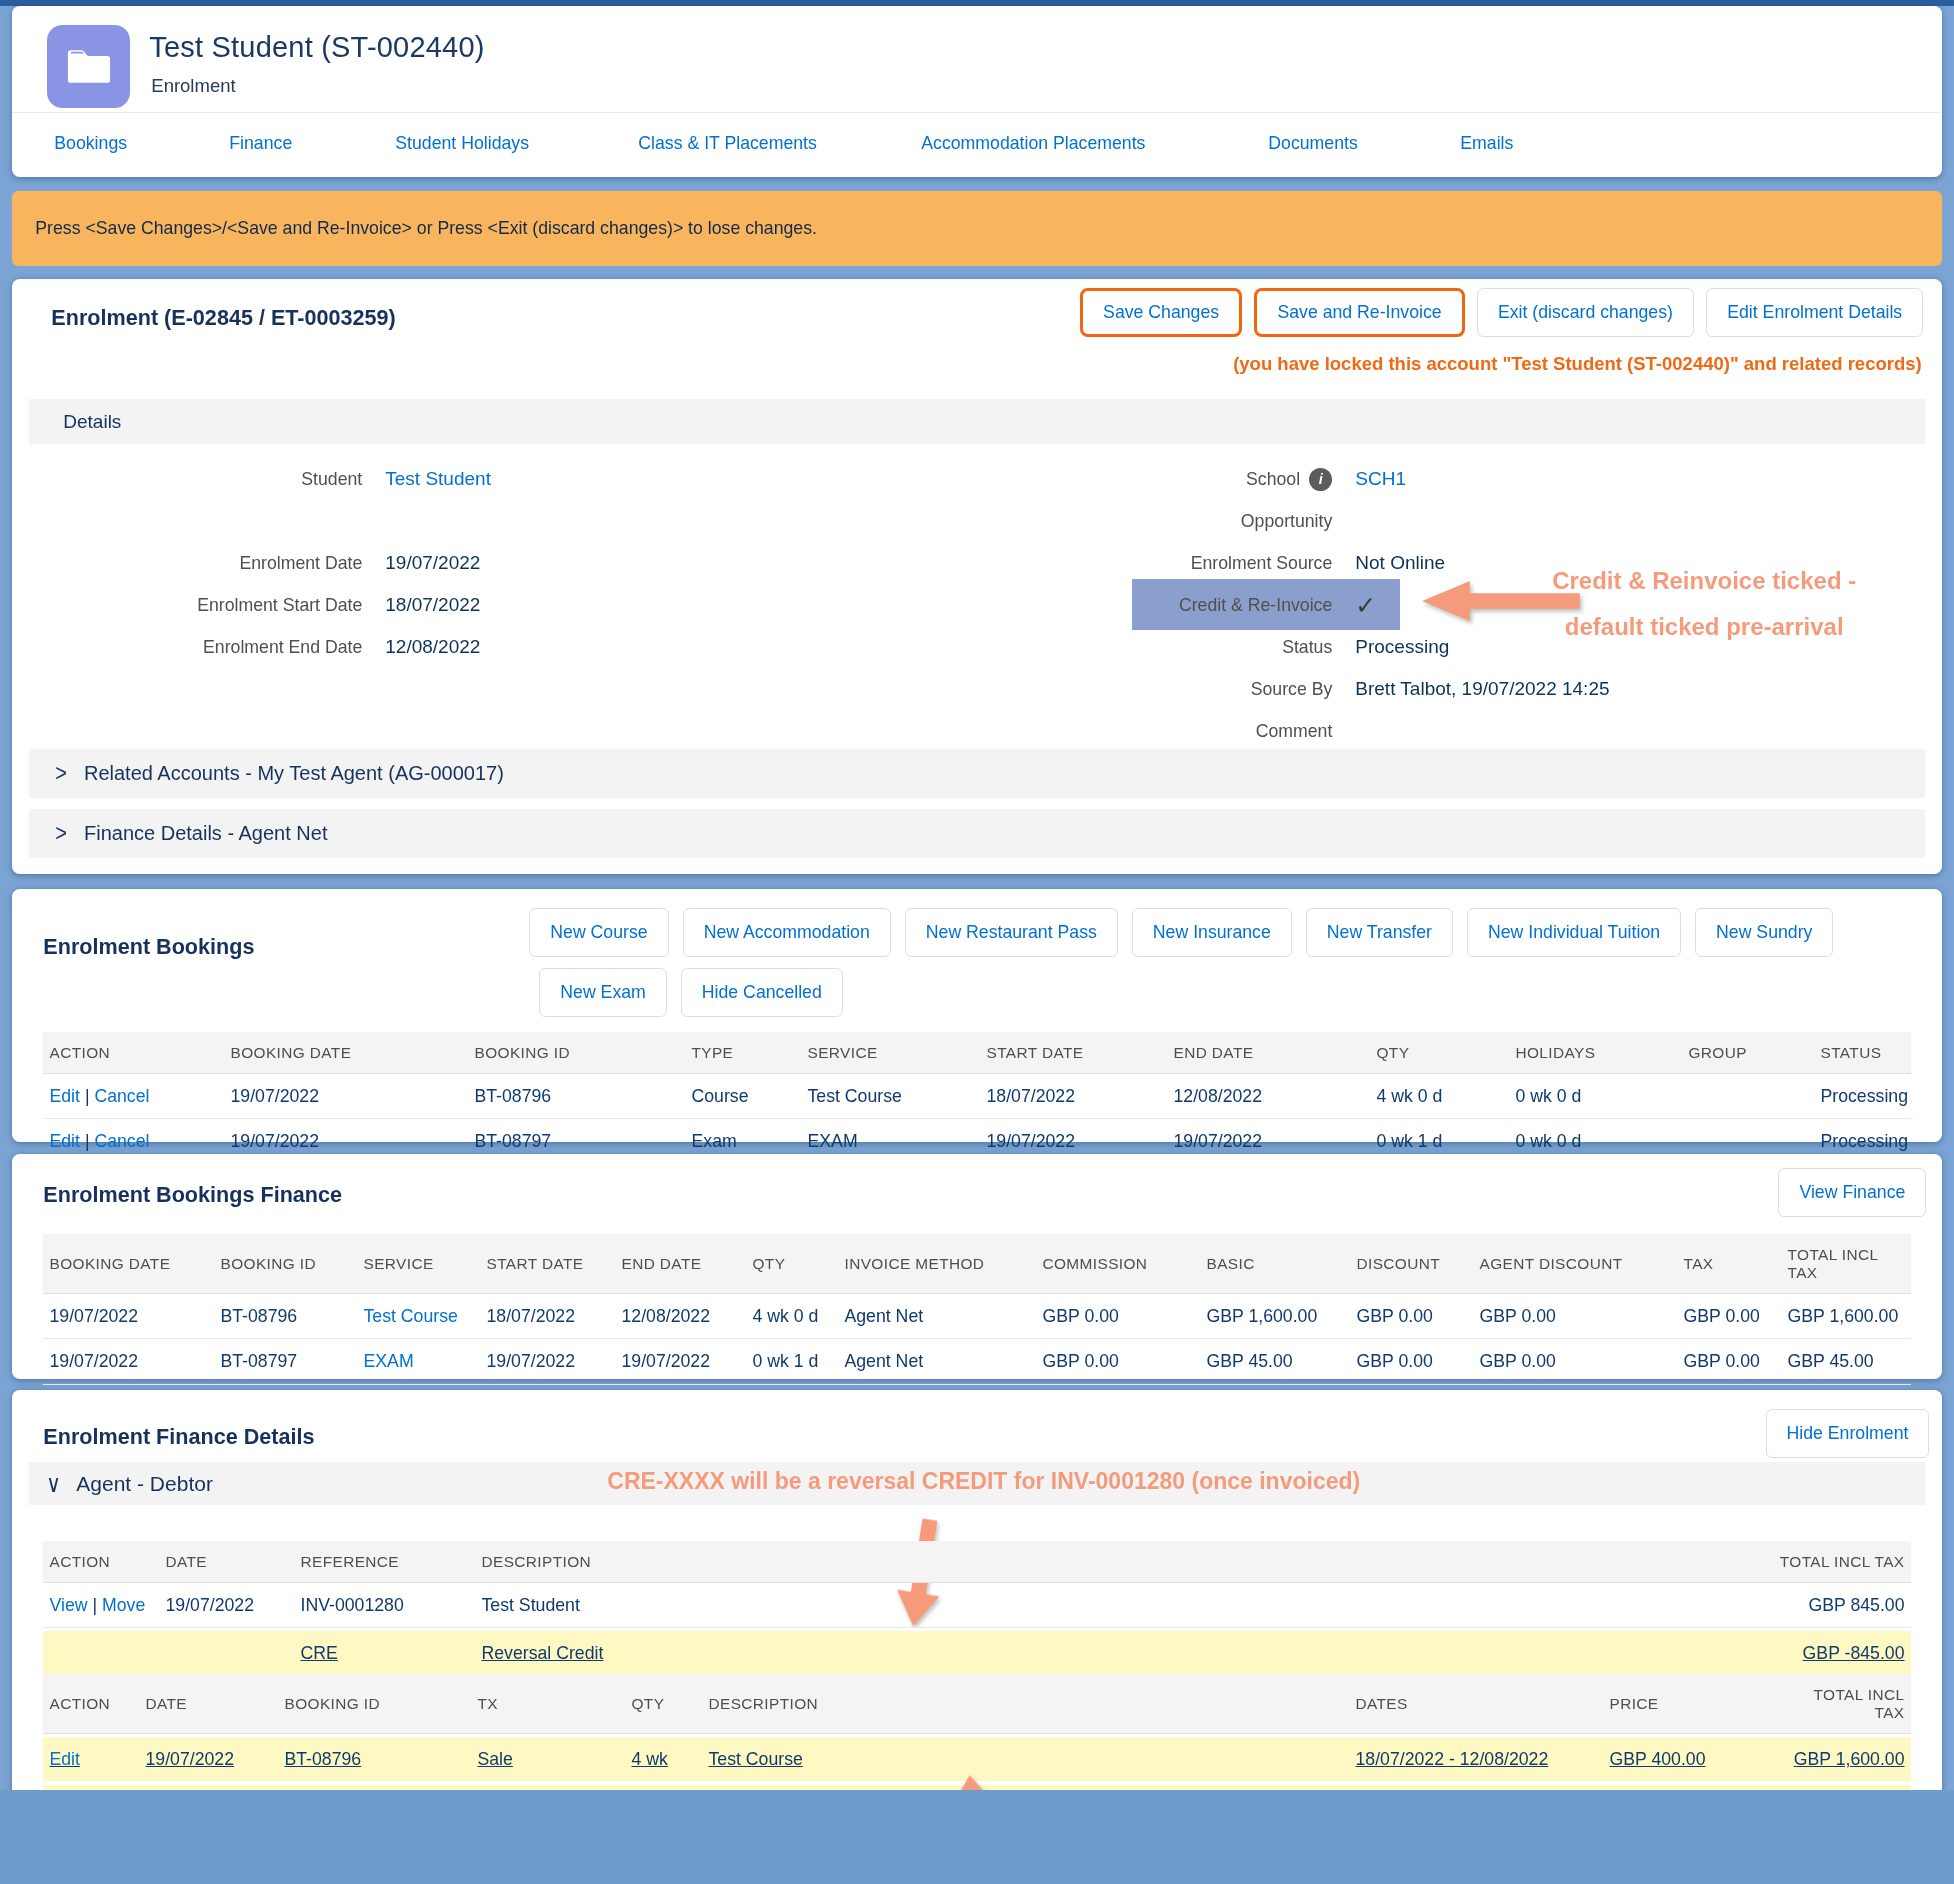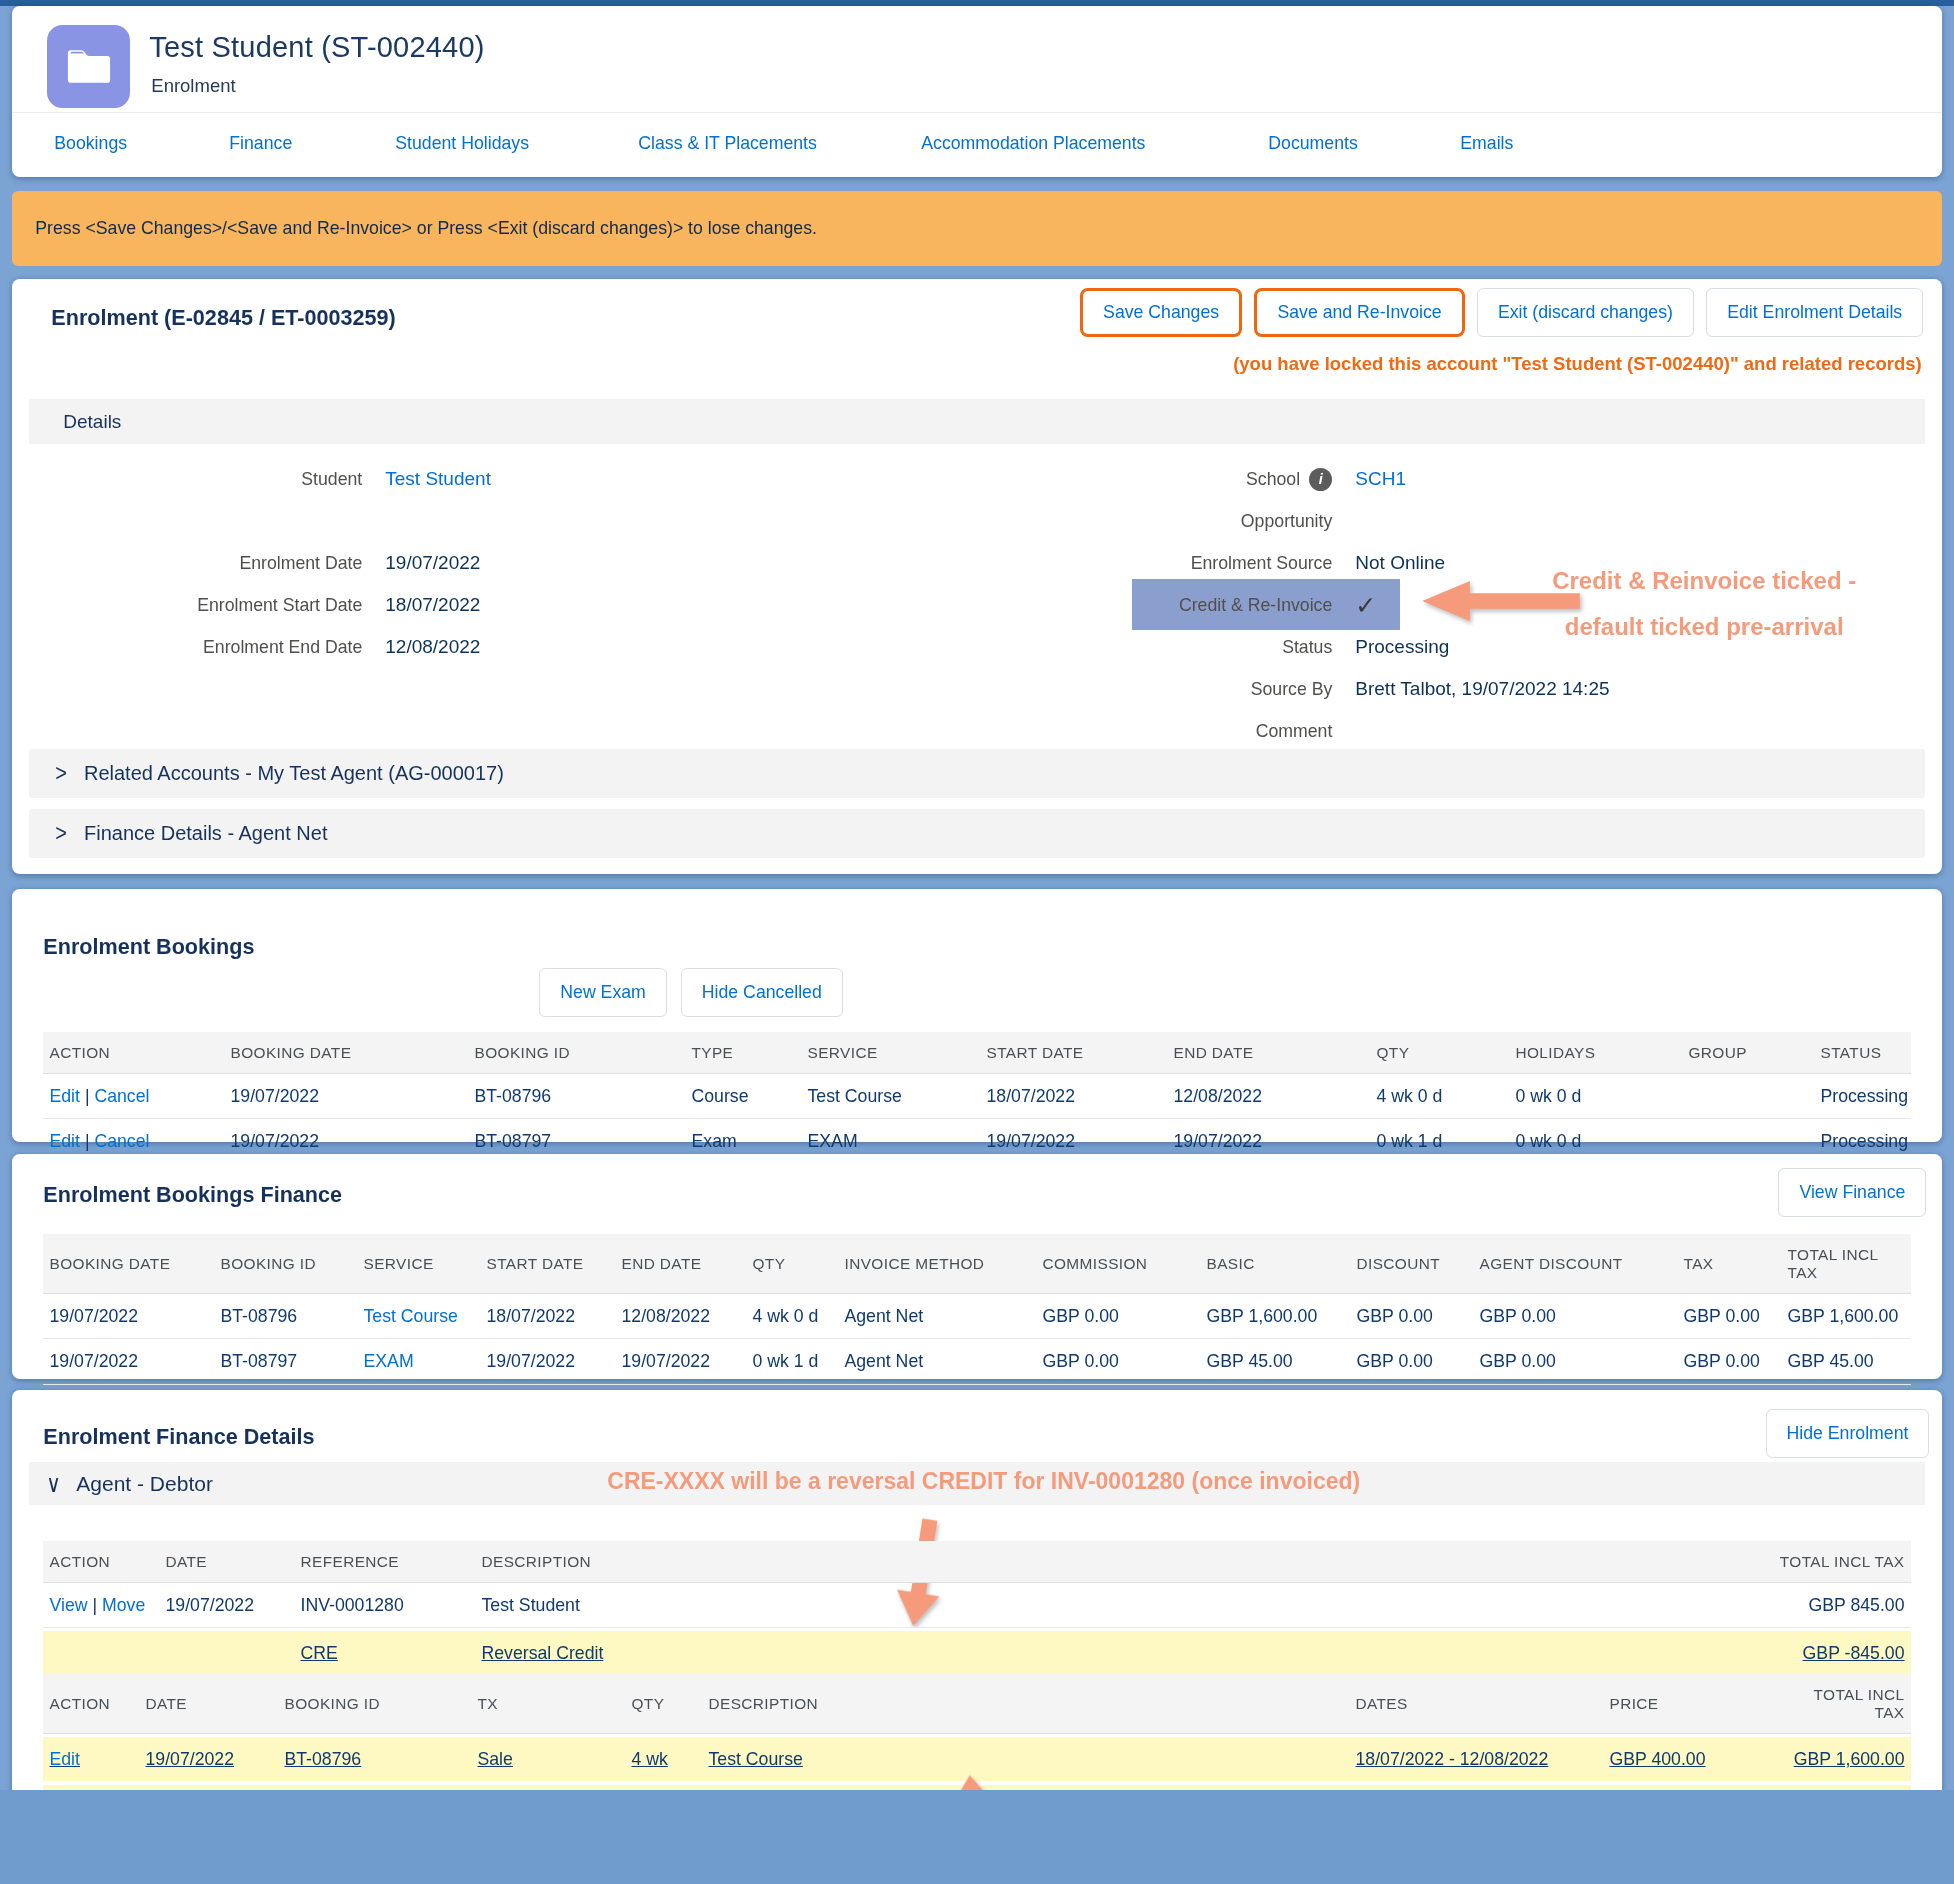--- a/index.html
+++ b/index.html
@@ -202,20 +202,29 @@
       <span>Related Accounts - My Test Agent (AG-000017)</span>
     </div>
     <div class="collapse-bar bar-findet">
       <span class="chev">&gt;</span>
       <span>Finance Details - Agent Net</span>
     </div>
   </div>
 
   <div class="card bookings">
     <div class="sec-title" style="top:45px;">Enrolment Bookings</div>
+    <div class="bk-btns1">
+      <button class="btn">New Course</button>
+      <button class="btn">New Accommodation</button>
+      <button class="btn">New Restaurant Pass</button>
+      <button class="btn">New Insurance</button>
+      <button class="btn">New Transfer</button>
+      <button class="btn">New Individual Tuition</button>
+      <button class="btn">New Sundry</button>
+    </div>
     <div class="bk-btns2">
       <button class="btn">New Exam</button>
       <button class="btn">Hide Cancelled</button>
     </div>
     <div class="tbl bk-table">
       <table>
         <colgroup>
             <col style="width:181px">
             <col style="width:244px">
             <col style="width:217px">

